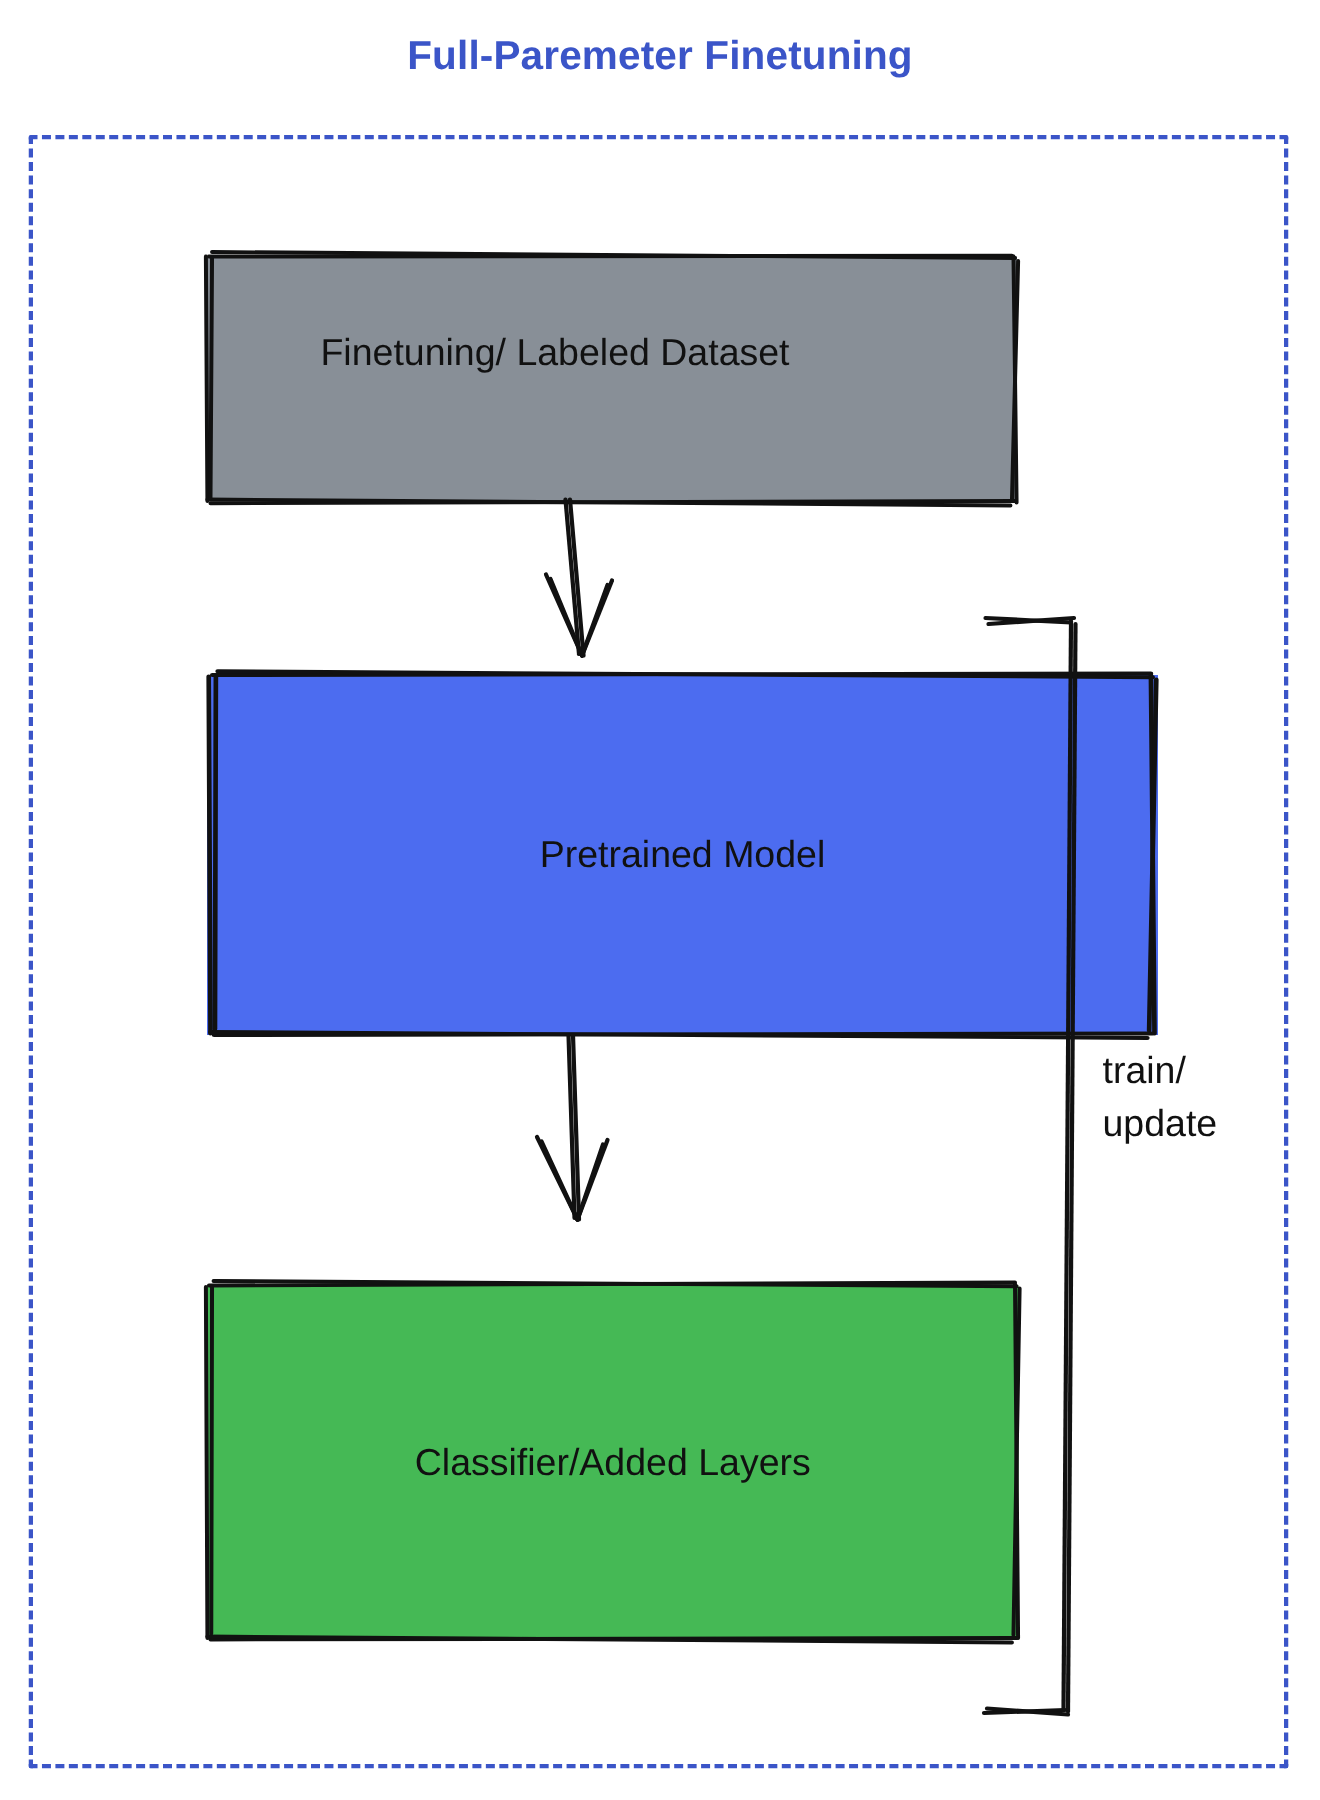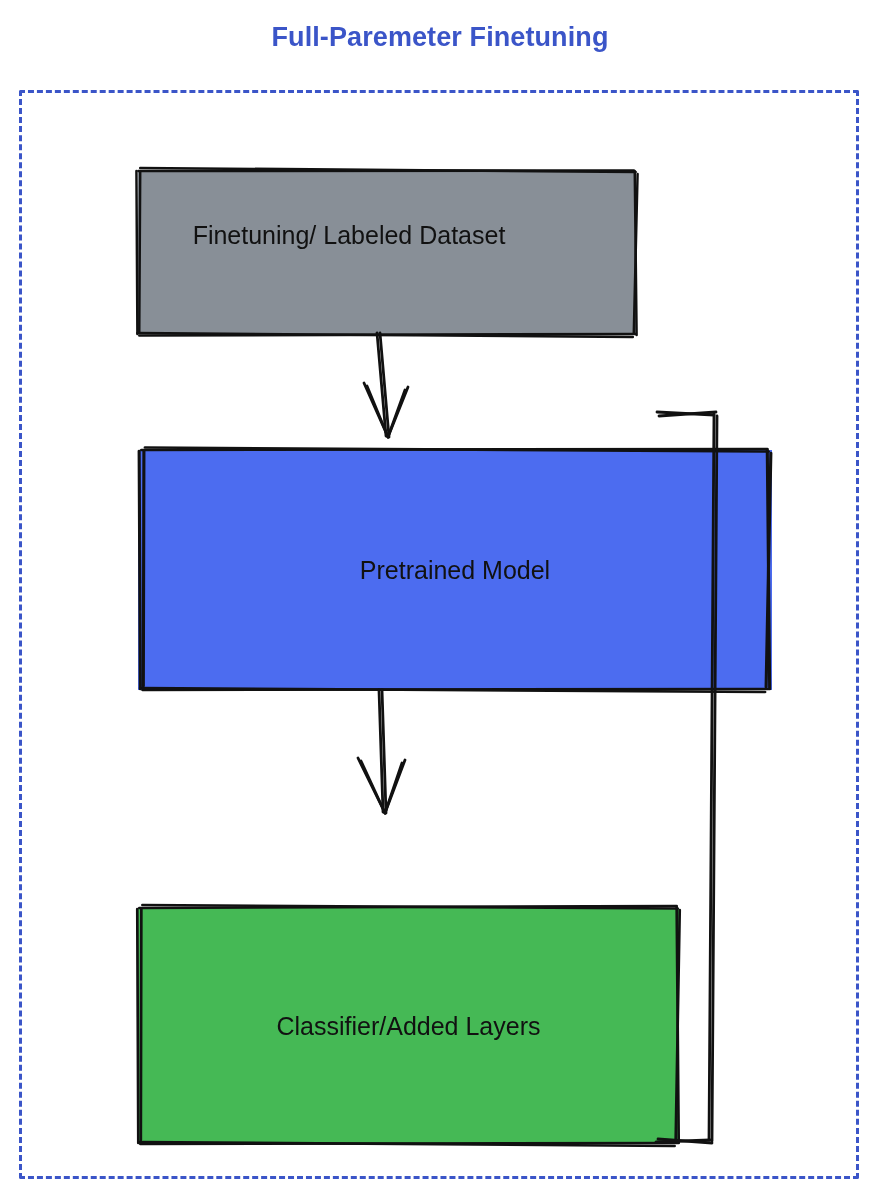--- a/index.html
+++ b/index.html
@@ -78,40 +78,40 @@
     top: -12px;
     width: calc(100% + 24px);
     height: calc(100% + 24px);
     z-index: 2;
     pointer-events: none;
   }
 
   #node-dataset {
     left: 138px;
     top: 171px;
-    width: 498px;
+    width: 540px;
     height: 163px;
   }
   #node-dataset .fill { background: #888f97; }
   #node-dataset .node-label {
     
     transform: translate(-38px, -18px);
   }
 
   #node-pretrained {
     left: 138px;
     top: 450px;
     width: 634px;
     height: 240px;
   }
   #node-pretrained .fill { background: #4c6cf0; }
 
   #node-classifier {
     left: 138px;
-    top: 908px;
+    top: 857px;
     width: 541px;
     height: 236px;
   }
   #node-classifier .fill { background: #45b955; }
 
   
   .loop-label {
     position: absolute;
     left: 735px;
     top: 697px;
@@ -216,14 +216,16 @@
       <path d="M659 416 L716 412"></path>
 
       <path d="M714 414 L709 1140"></path>
       <path d="M717 416 L712 1141"></path>
 
       <path d="M710 1140 L656 1142"></path>
       <path d="M712 1143 L658 1139"></path>
     </g>
   </svg>
 
+  <div class="loop-label">train/
+update</div>
 
 </div>
 
 </body></html>

